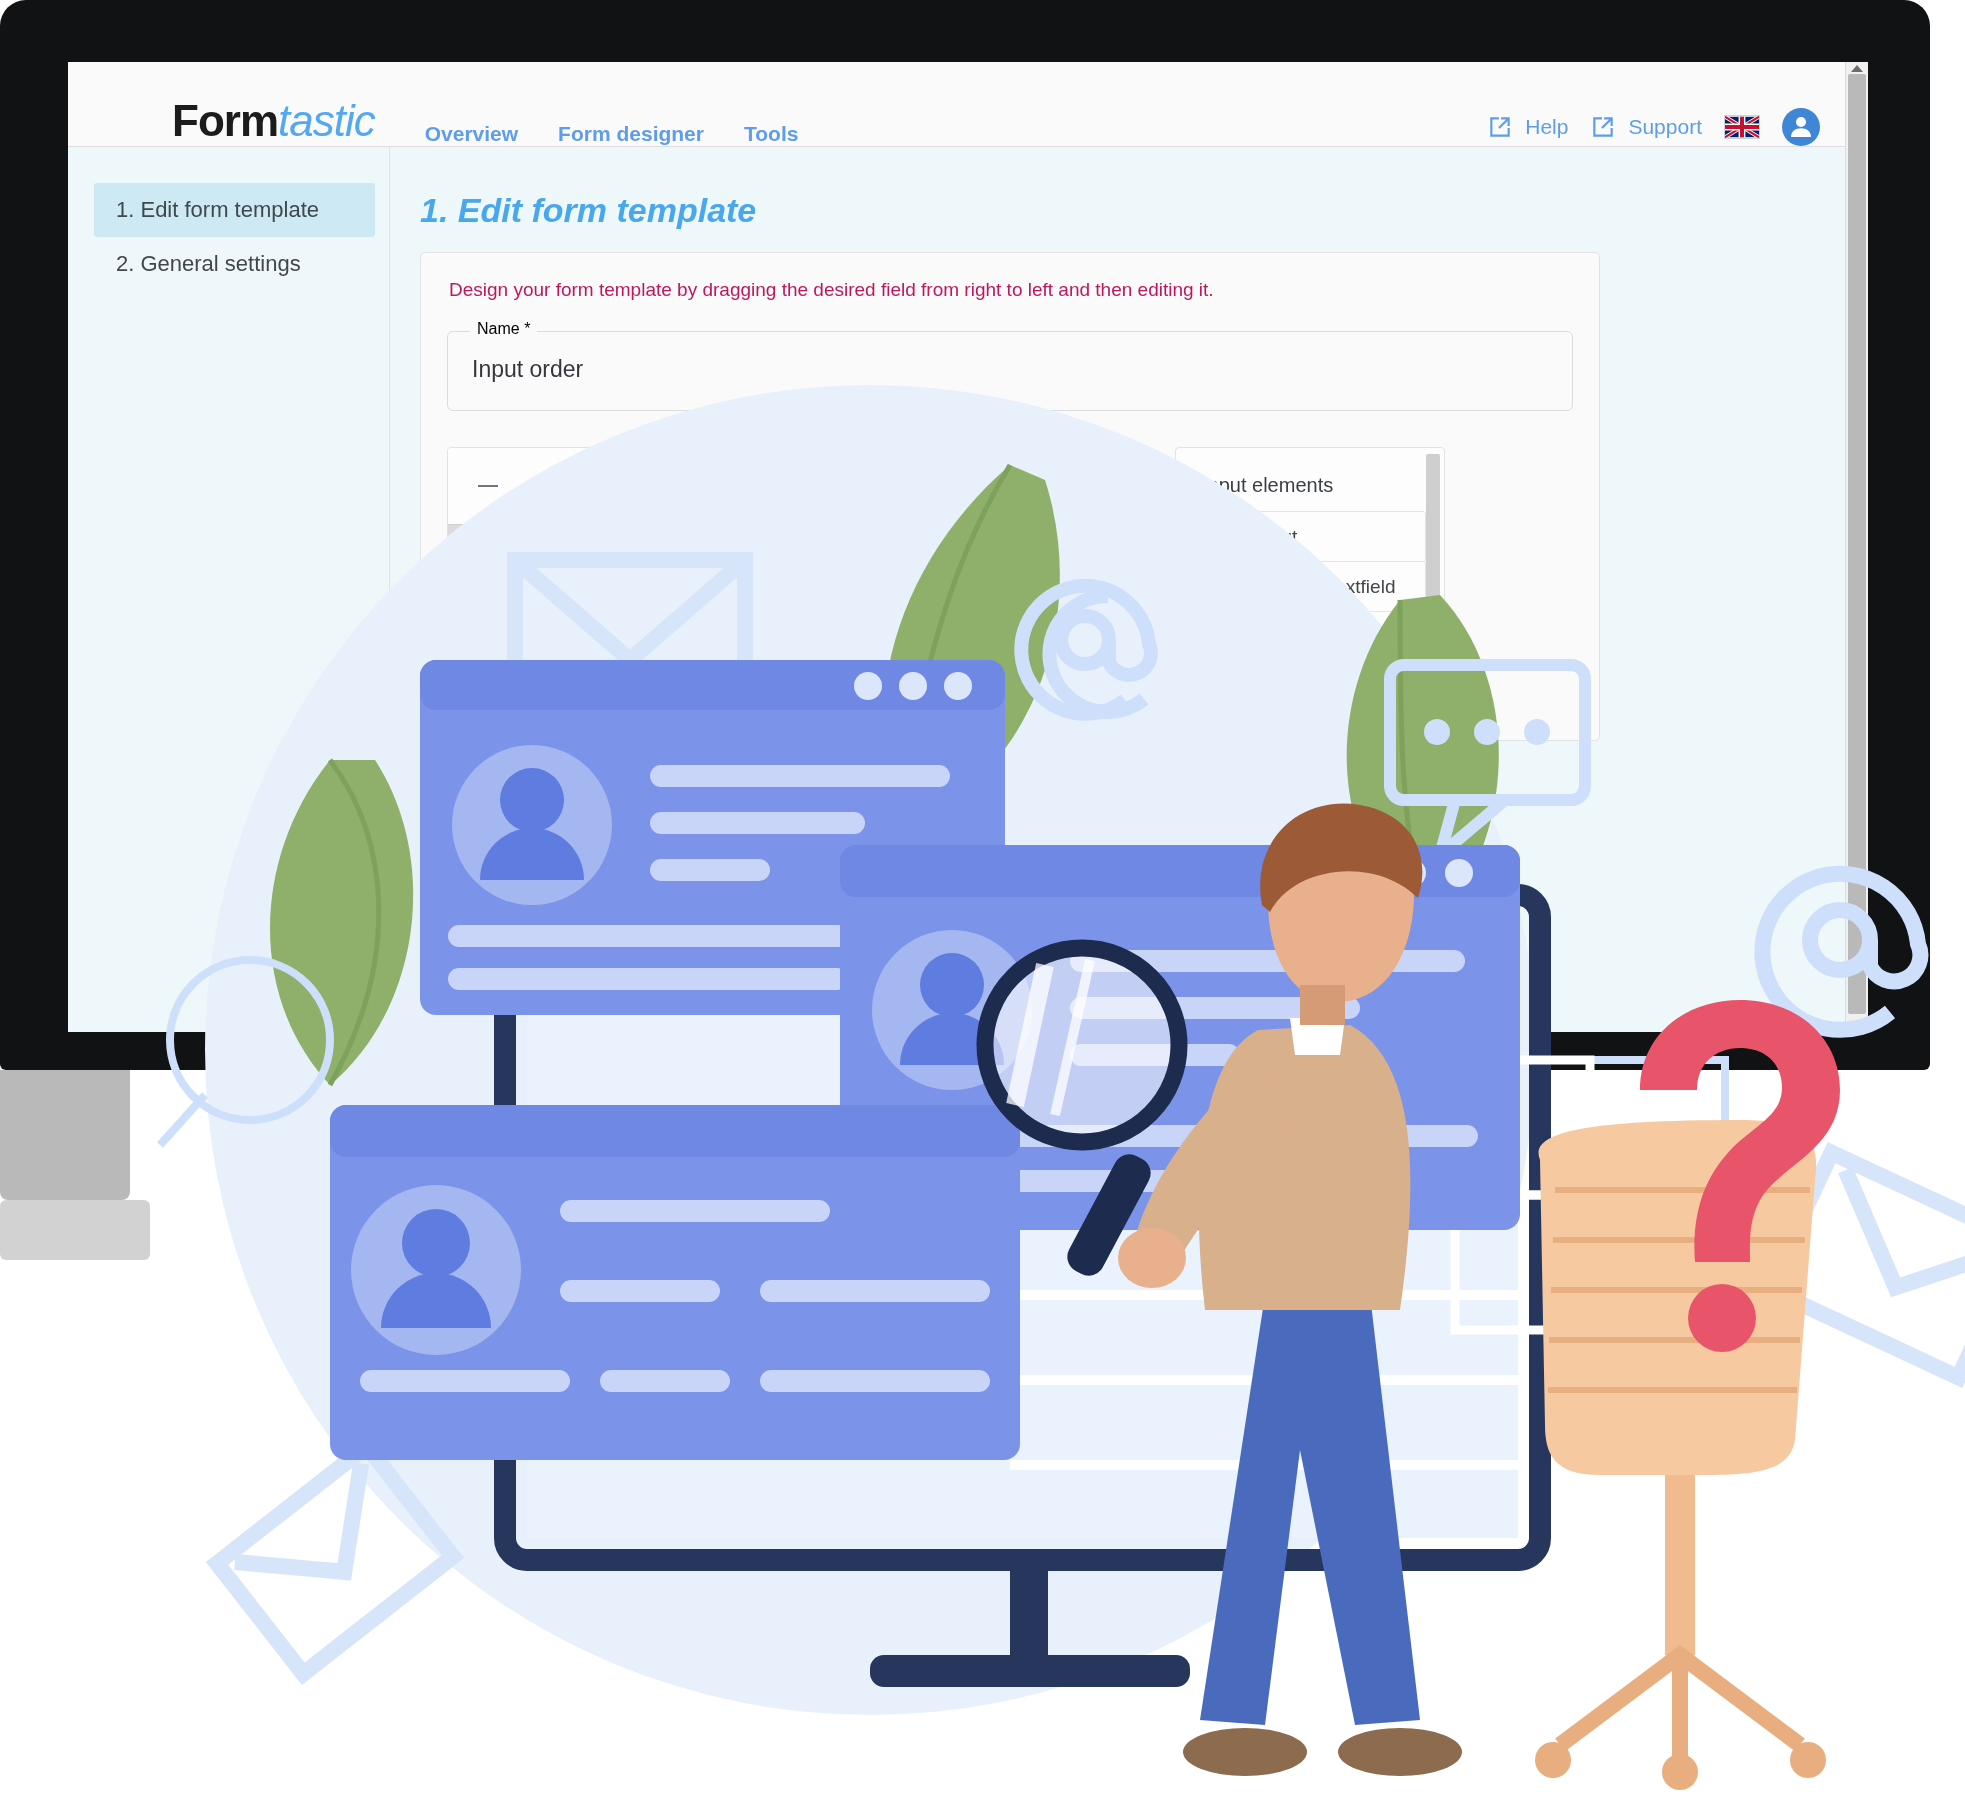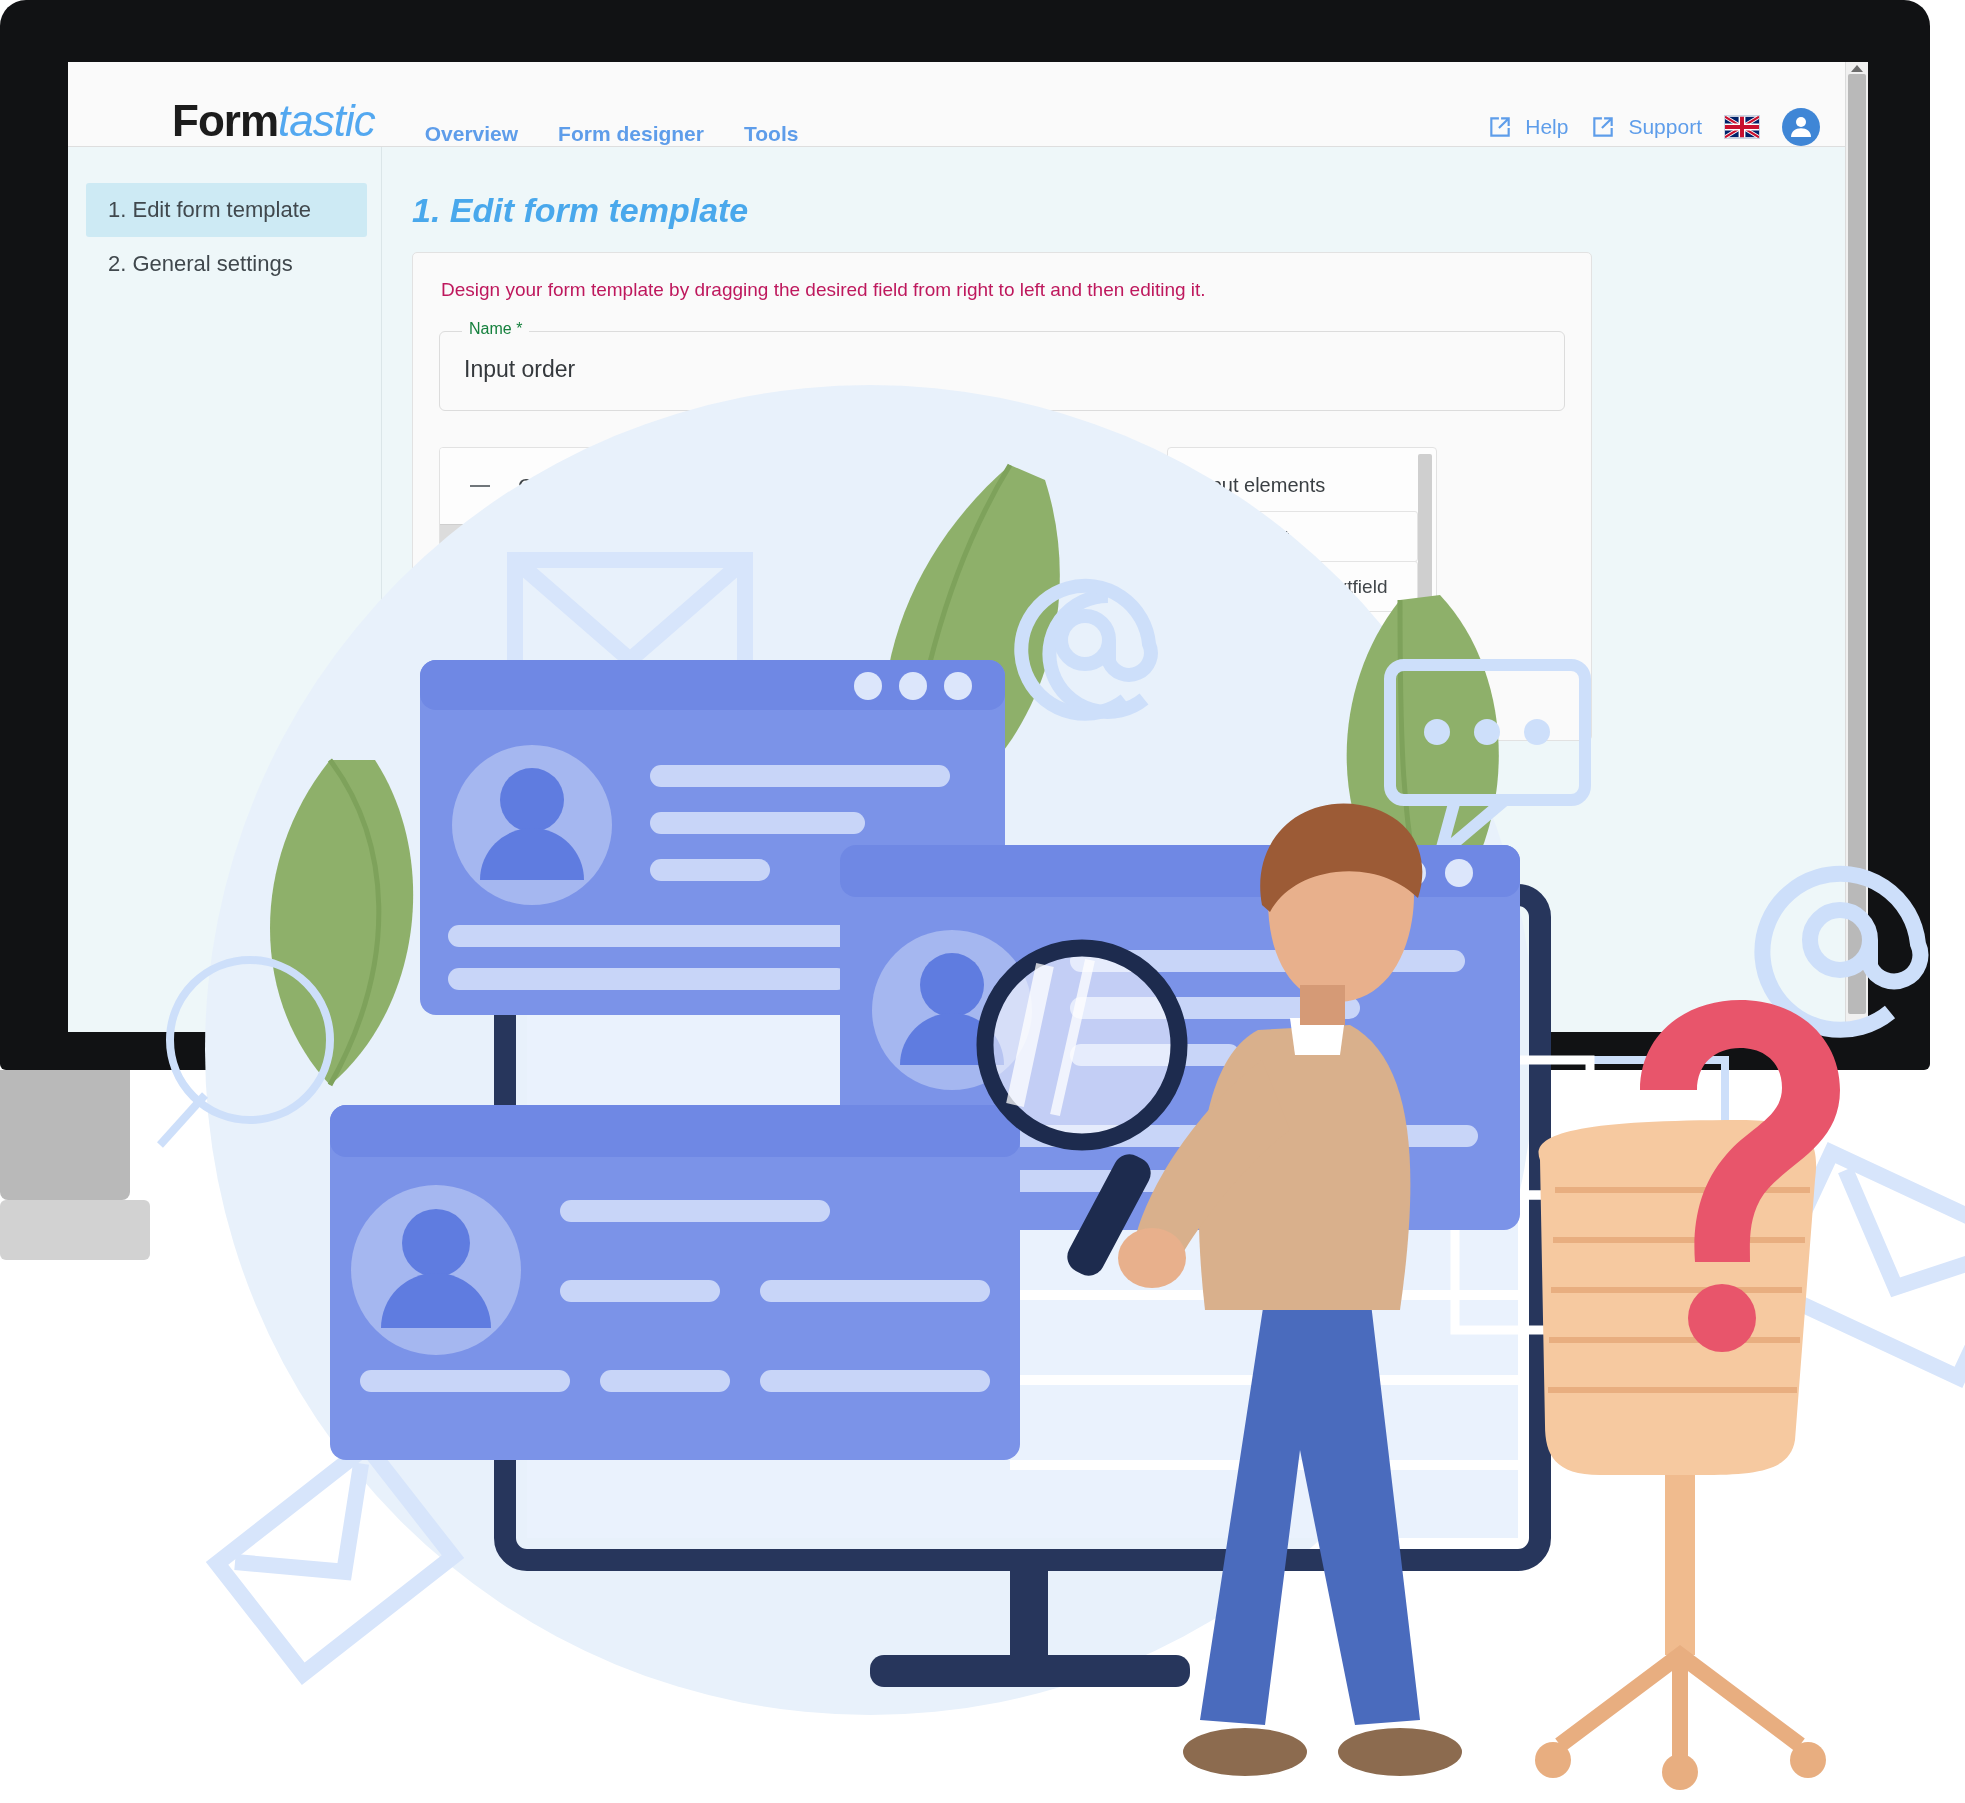--- a/index.html
+++ b/index.html
@@ -27,37 +27,37 @@
   .nav{display:flex;align-items:center;gap:40px;margin-left:50px;font-weight:bold;}
   .nav a{color:#5e9dea;font-size:21px;text-decoration:none;white-space:nowrap;}
   .hdr-right{margin-left:auto;display:flex;align-items:center;gap:22px;padding-right:48px;}
   .hdr-link{display:flex;align-items:center;gap:12px;color:#5e9dea;font-size:21px;white-space:nowrap;}
   .ext-ico{width:26px;height:26px;display:block;}
   .flag{width:34px;height:22px;display:block;border:1px solid #c9d3e2;}
   .avatar{width:38px;height:38px;border-radius:50%;background:#3f86d6;
           display:flex;align-items:center;justify-content:center;}
 
   
-  .app-body{position:absolute;left:4px;top:85px;width:1812px;height:885px;display:flex;}
+  .app-body{position:absolute;left:12px;top:85px;width:1812px;height:885px;display:flex;}
   .sidebar{width:310px;background:#eef7f9;border-right:1px solid #dbe6e9;
            padding-top:36px;box-sizing:border-box;flex:none;}
   .step{margin:0 14px;padding:14px 22px;font-size:22px;color:#40484d;border-radius:3px;}
   .step.active{background:#cdeaf4;}
   .content{flex:1;background:#eef7f9;padding:44px 0 0 30px;box-sizing:border-box;overflow:hidden;}
   .page-title{color:#49a8ec;font-size:34px;font-weight:bold;font-style:italic;margin:0 0 22px 0;}
 
   .card{background:#fafafa;border:1px solid #e2e2e2;border-radius:5px;
         width:1180px;padding:26px 26px 0 26px;box-sizing:border-box;}
   .card-desc{font-size:19px;color:#be185d;margin:0 0 30px 2px;}
 
   
   .tf{position:relative;border:1px solid #dcdcdc;border-radius:6px;height:78px;
       background:#fafafa;margin-bottom:36px;}
   .tf-label{position:absolute;top:-12px;left:22px;background:#fafafa;padding:0 7px;
-            font-size:16px;color:#15803d;}
+            font-size:16px;color:#000000;}
   .tf-val{position:absolute;left:24px;top:24px;font-size:23px;color:#34383c;}
 
   
   .designer{display:flex;gap:36px;}
   .canvas{position:relative;width:690px;background:#fdfdfd;border:1px solid #e2e2e2;
           border-radius:4px;overflow:hidden;}
   .grp-head{display:flex;align-items:center;gap:28px;padding:26px 0 26px 30px;
             font-size:21px;color:#3e4448;background:#fdfdfd;}
   .minus{width:20px;height:2px;background:#70767a;display:block;}
   .drop-zone{height:68px;background:#dcdcdc;border-top:1px solid #cfcfcf;

